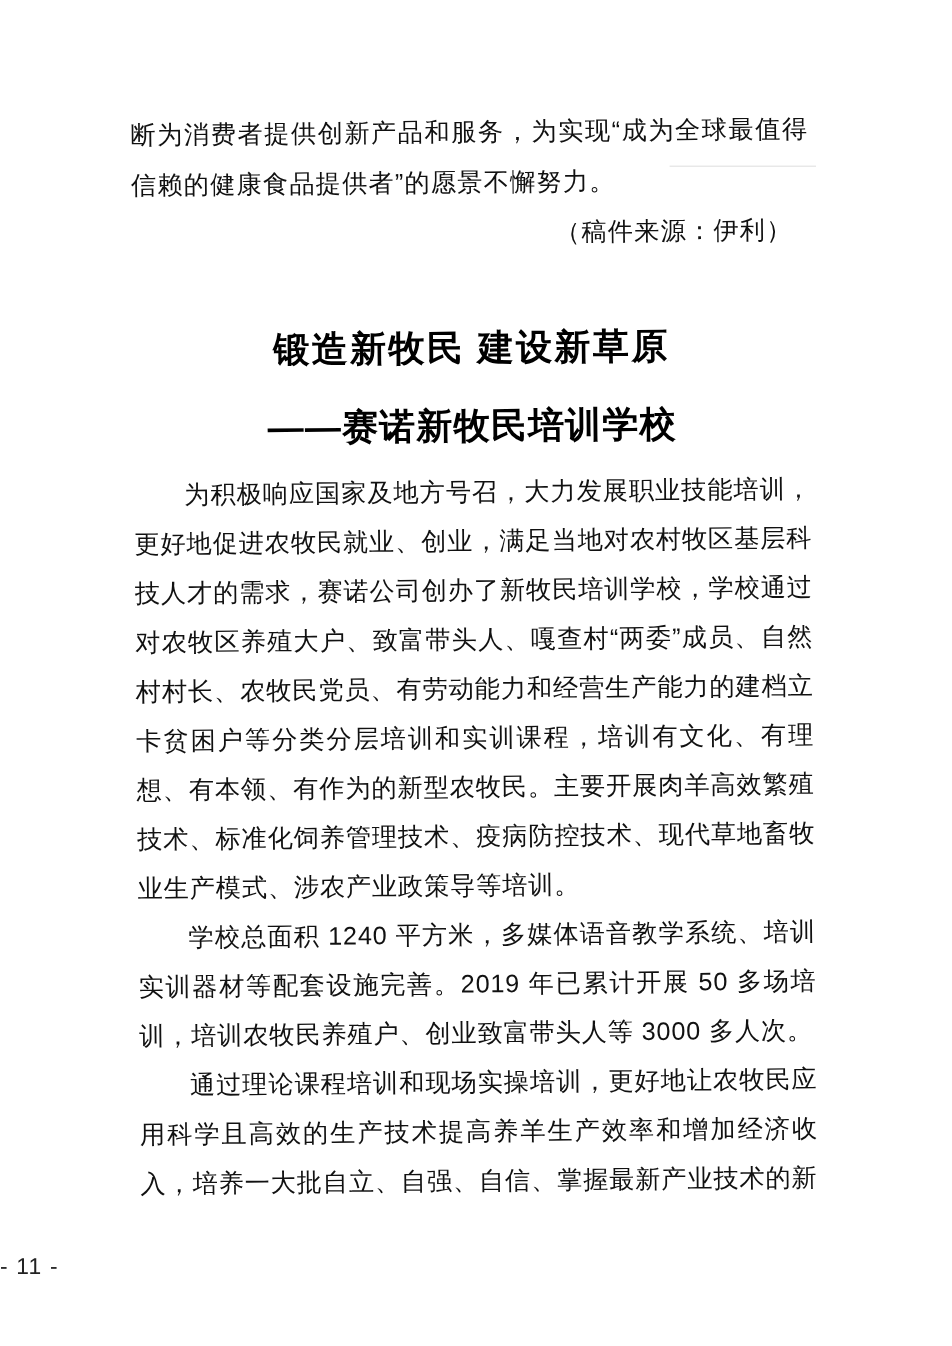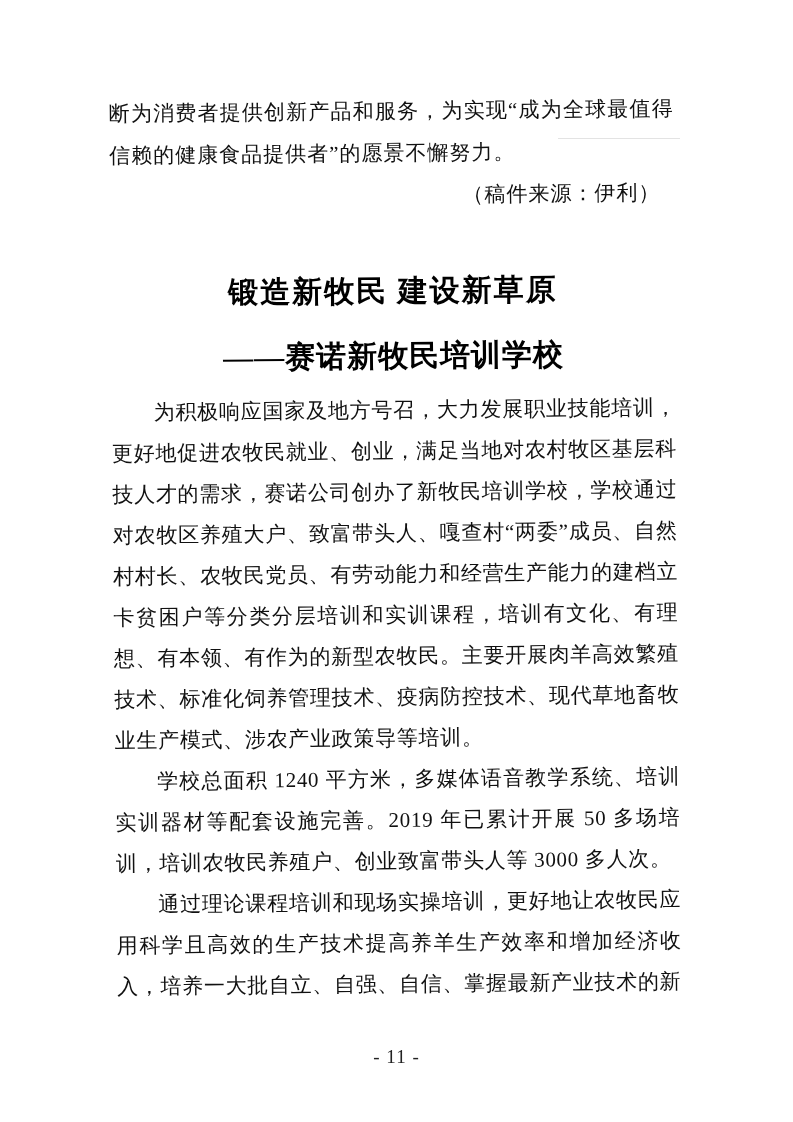--- a/index.html
+++ b/index.html
@@ -6,21 +6,21 @@
     margin: 0;
     padding: 0;
     background: #ffffff;
   }
   .page {
     position: relative;
     width: 793px;
     height: 1122px;
     background: #ffffff;
     overflow: hidden;
-    font-family: Liberation Serif, serif;
+    font-family: Liberation Sans, sans-serif;
     color: #111111;
   }
   
   .content {
     position: absolute;
     top: 0; left: 0; right: 0; bottom: 0;
     padding: 90px 115px 0 113px;
     transform: rotate(-0.55deg);
     transform-origin: 50% 50%;
     box-sizing: border-box;
@@ -68,21 +68,21 @@
   .body-text p {
     margin: 0;
     text-indent: 2em;
     text-align: justify;
   }
   .page-number {
     position: absolute;
     left: 0;
     right: 0;
     top: 1046px;
-    text-align: center;
+    text-align: left;
     font-size: 19px;
     line-height: 22px;
     letter-spacing: 1px;
     color: #222222;
   }
   .scan-artifact-line {
     position: absolute;
     top: 138px;
     left: 558px;
     width: 122px;

